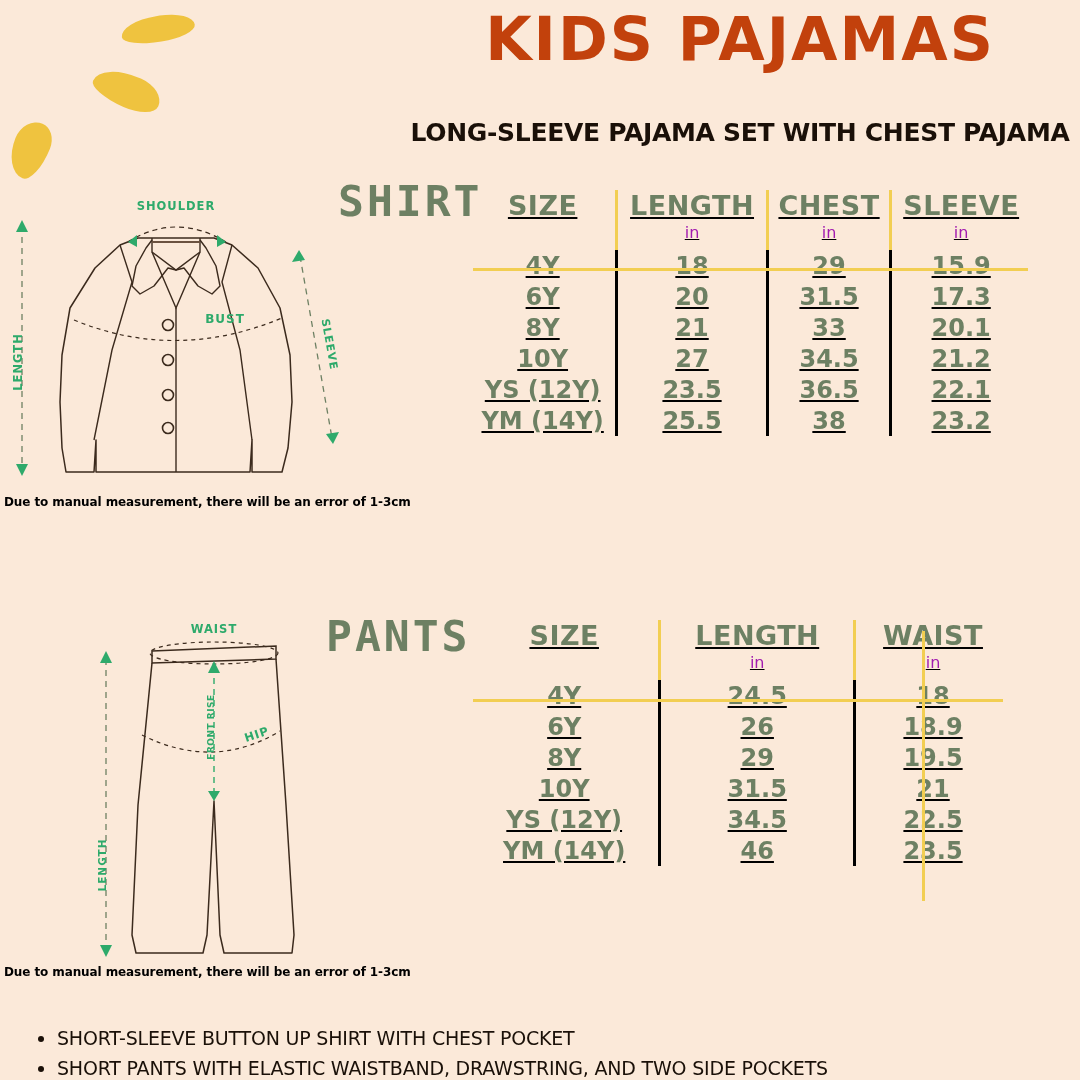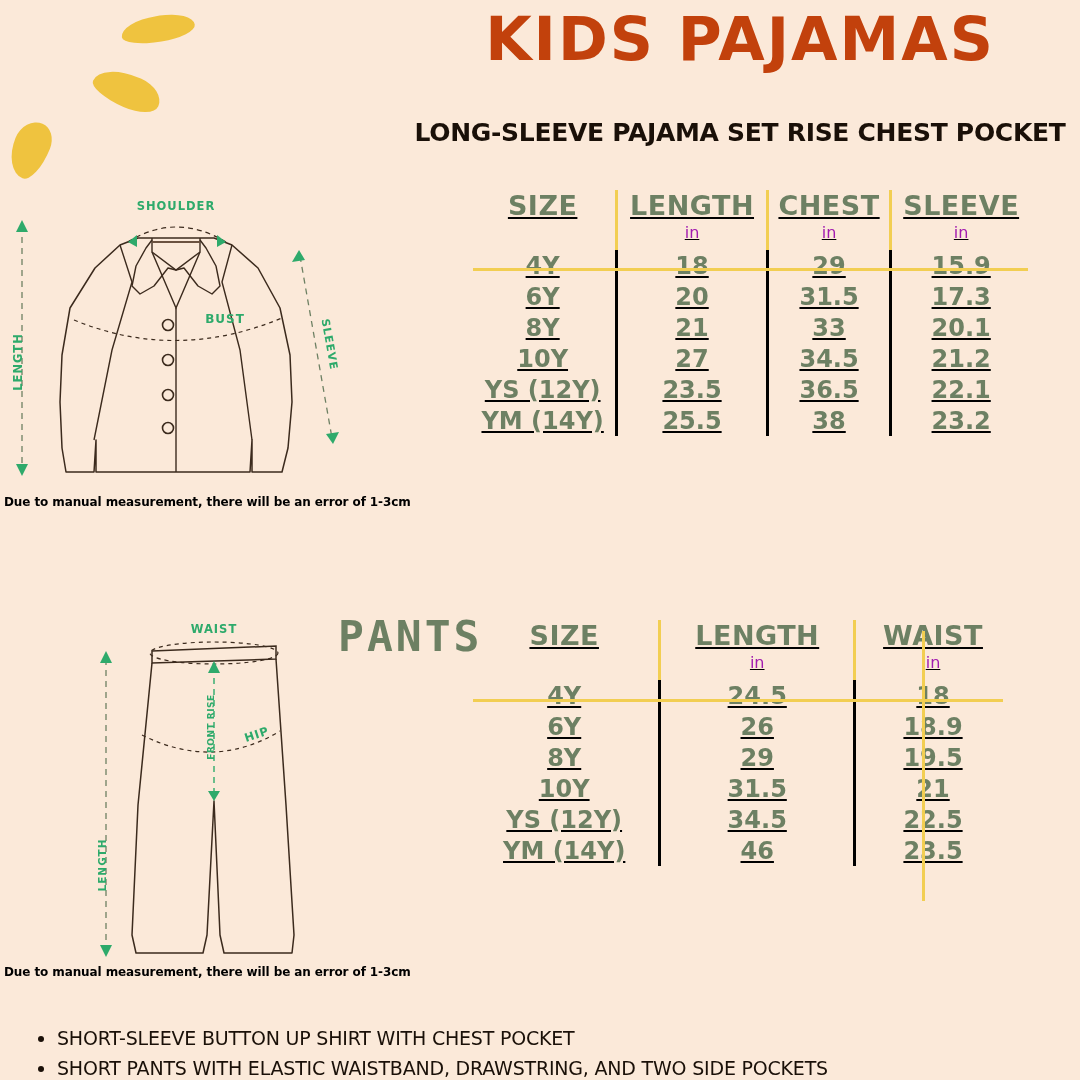--- a/index.html
+++ b/index.html
@@ -46,21 +46,21 @@
   
   .sect-head{
     position:absolute;
     color:#6d8063;
     font-family:"DejaVu Sans Mono", monospace;
     font-weight:bold;
     font-size:43px;
     letter-spacing:3px;
   }
   #shirt-head{left:338px;top:176px;}
-  #pants-head{left:338px;top:611px;}
+  #pants-head{left:326px;top:611px;}
 
   
   .sizetable{position:absolute;}
   #shirt-table{left:470px;top:190px;width:560px;}
   #pants-table{left:470px;top:620px;width:540px;}
 
   .sizetable table{border-collapse:collapse;width:100%;text-decoration:underline;}
   .sizetable th,.sizetable td{
     text-align:center;
     color:#6d8063;
@@ -124,22 +124,23 @@
 </head>
 <body>
 
 <div class="page">
 
   <div class="blob blob-1"></div>
   <div class="blob blob-2"></div>
   <div class="blob blob-3"></div>
 
   <div class="title">KIDS PAJAMAS</div>
-  <div class="subtitle">LONG-SLEEVE PAJAMA SET RISE CHEST POCKET</div>
-
+  <div class="subtitle">LONG-SLEEVE PAJAMA SET WITH CHEST PAJAMA</div>
+
+  <div class="sect-head" id="shirt-head">SHIRT</div>
 
   <svg class="diagram" id="shirt-diagram" viewBox="0 0 360 300">
 
     <path d="M138 48 L120 55 L95 78 L70 118 L62 165 L60 212 L62 258 L66 282 L94 282 L96 250
              L96 282 L250 282 L252 250 L252 282 L282 282 L288 258 L292 212 L290 165 L280 118
              L258 78 L232 55 L214 48 Z" fill="none" stroke="#3b2a1d" stroke-width="1.5" stroke-linejoin="round"></path>
 
     <path d="M120 55 L132 92 L112 160 L94 250" fill="none" stroke="#3b2a1d" stroke-width="1.4"></path>
     <path d="M232 55 L222 92 L240 160 L252 250" fill="none" stroke="#3b2a1d" stroke-width="1.4"></path>
 

